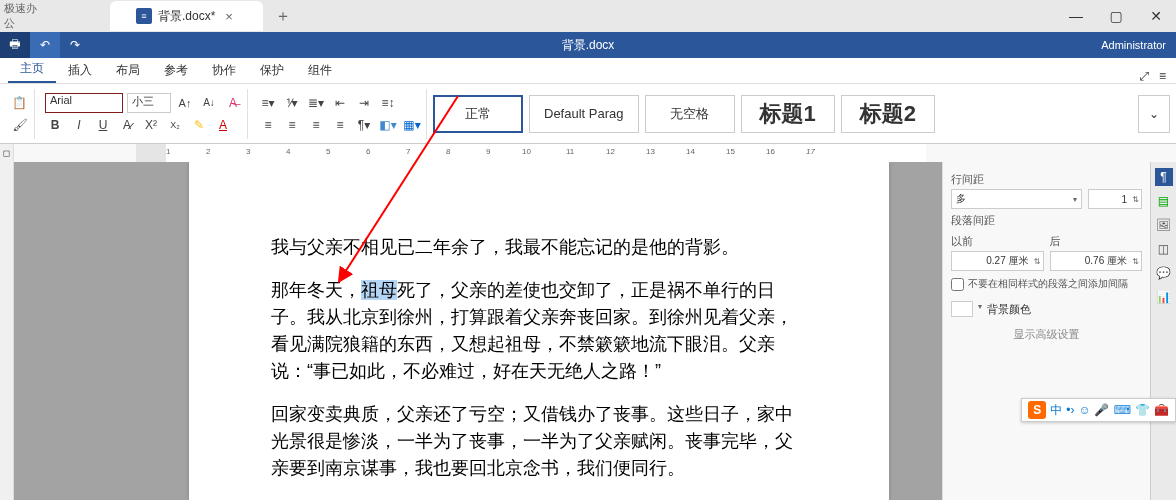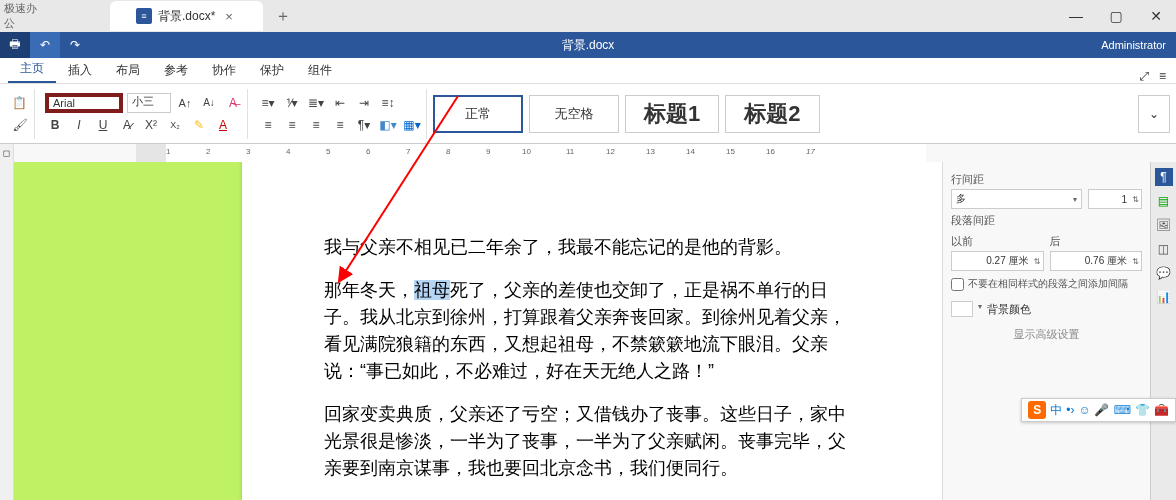--- a/index.html
+++ b/index.html
@@ -28,37 +28,37 @@
 .menu-row { height:26px; background:#fff; display:flex; align-items:flex-end; padding-left:8px; border-bottom:1px solid #ddd; gap:0; }
 .menu-item { font-size:12px; padding:4px 12px; color:#333; }
 .menu-item.active { border-bottom:2px solid #2b579a; color:#2b579a; }
 .menu-right { margin-left:auto; display:flex; gap:10px; padding-right:10px; align-items:center; }
 
 
 .ribbon { height:60px; background:#fff; display:flex; align-items:center; padding:0 6px; border-bottom:1px solid #ccc; gap:6px; }
 .rb-group { display:flex; flex-direction:column; gap:2px; padding:0 4px; border-right:1px solid #e0e0e0; height:50px; justify-content:center; }
 .rb-row { display:flex; align-items:center; gap:4px; }
 .rb-btn { width:20px; height:20px; display:flex; align-items:center; justify-content:center; font-size:12px; color:#444; }
-.font-sel { width:78px; height:20px; border:4px solid #7f1d1d; font-size:11px; padding-left:4px; }
+.font-sel { width:78px; height:20px; border:1px solid #7f1d1d; font-size:11px; padding-left:4px; }
 .size-sel { width:44px; height:20px; border:1px solid #ccc; font-size:11px; padding-left:4px; }
 .style-box { border:1px solid #ccc; padding:6px 14px; font-size:13px; min-width:90px; height:38px; display:flex; align-items:center; justify-content:center; }
 .style-box.big { font-size:22px; font-weight:bold; padding:0 18px; }
 .style-box.sel { border:2px solid #2b579a; }
 .style-more { width:32px; height:38px; border:1px solid #ccc; display:flex; align-items:center; justify-content:center; margin-left:auto; }
 
 
 .ruler-bar { height:18px; background:#f8f8f8; display:flex; position:relative; }
 .ruler-left { width:14px; background:#f0f0f0; border-right:1px solid #ddd; display:flex; align-items:center; justify-content:center; font-size:9px; }
 .ruler { flex:1; position:relative; font-size:8px; color:#666; margin-left:122px; margin-right:250px; background:linear-gradient(90deg,#e5e5e5 0 30px,#fff 30px); }
 .ruler-tick { position:absolute; top:3px; }
 
 
 .main { display:flex; height:338px; }
 .vruler { width:14px; background:#f0f0f0; border-right:1px solid #ddd; }
-.page-area { flex:1; background:#bef264; overflow:hidden; display:flex; justify-content:flex-end; padding-left:122px; }
+.page-area { flex:1; background:#a3a3a3; overflow:hidden; display:flex; justify-content:center; padding-left:122px; }
 .page { width:700px; background:#fff; padding:72px 82px 0 82px; font-family:"SimSun",serif; font-size:18px; line-height:1.5; color:#000; position:relative; box-shadow:0 0 4px rgba(0,0,0,0.2); }
 .page p { margin-bottom:16px; }
 .sel-text { background:#b5d5f5; }
 
 
 .arrow-svg { position:absolute; left:328px; top:94px; width:140px; height:190px; pointer-events:none; z-index:10; }
 
 
 .right-panel { width:208px; background:#f8f8f8; border-left:1px solid #ddd; padding:6px 8px; font-size:11px; color:#333; position:relative; }
 .rp-label { font-size:11px; color:#555; margin:4px 0 2px; }
@@ -168,20 +168,21 @@
       <div class="rb-btn">≡</div>
       <div class="rb-btn">≡</div>
       <div class="rb-btn">≡</div>
       <div class="rb-btn">≡</div>
       <div class="rb-btn">¶▾</div>
       <div class="rb-btn" style="color:#48c;">◧▾</div>
       <div class="rb-btn" style="color:#06c;">▦▾</div>
     </div>
   </div>
   <div class="style-box sel">正常</div>
+  <div class="style-box">Default Parag</div>
   <div class="style-box">无空格</div>
   <div class="style-box big">标题1</div>
   <div class="style-box big">标题2</div>
   <div class="style-more">⌄</div>
 </div>
 
 <div class="ruler-bar">
   <div class="ruler-left">◻</div>
   <div class="ruler" id="hruler">
       <span class="ruler-tick" style="left: 30px;">1</span>

